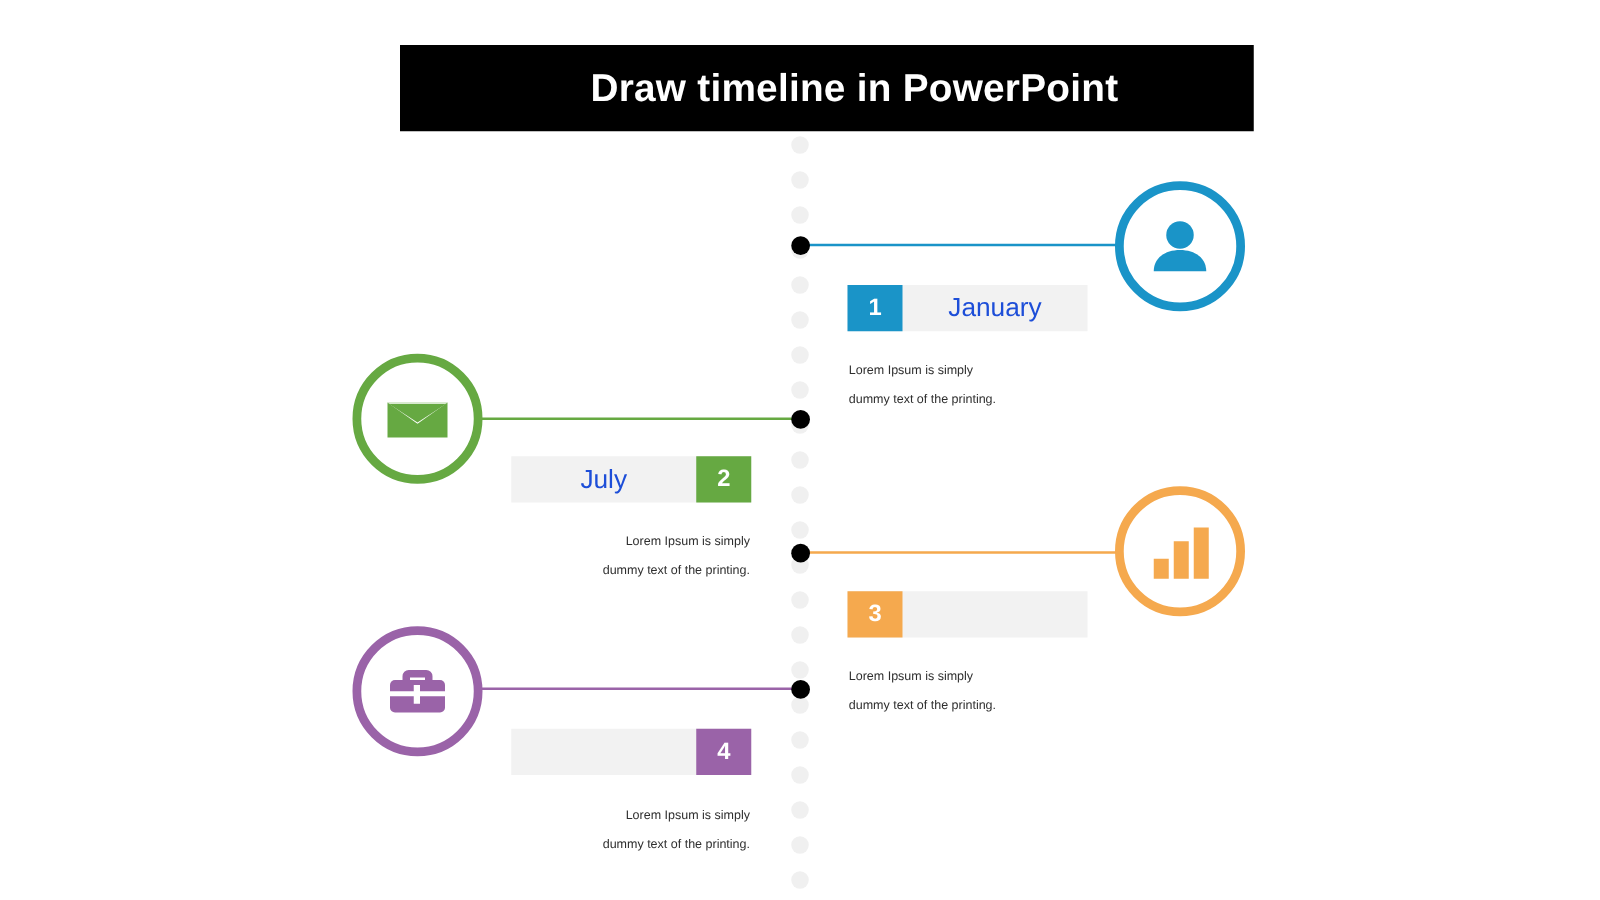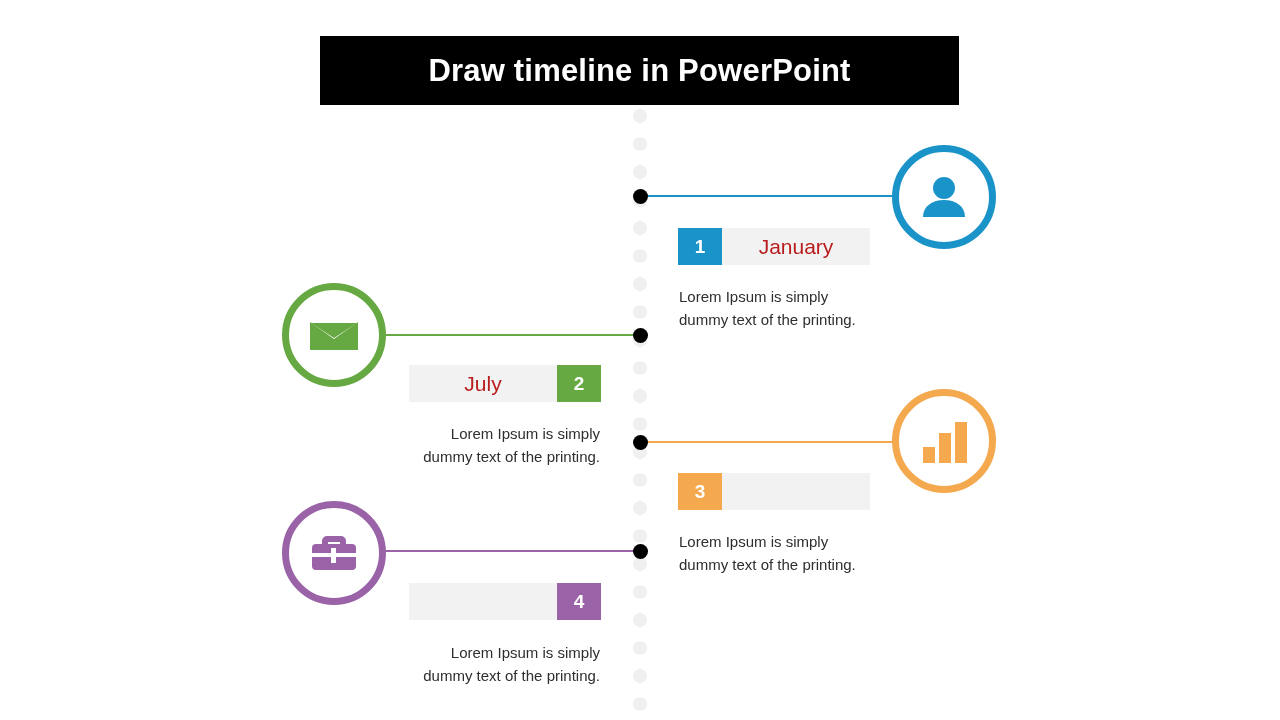--- a/index.html
+++ b/index.html
@@ -20,20 +20,21 @@
   .title-bar {
     position: absolute;
     left: 320px;
     top: 36px;
     width: 639px;
     height: 69px;
     background: #000000;
     display: flex;
     align-items: center;
     justify-content: center;
+    padding-left: 44px;
   }
   .title-bar .title-text {
     color: #ffffff;
     font-size: 31px;
     font-weight: bold;
     letter-spacing: 0.2px;
     line-height: 1;
   }
 
   
@@ -107,30 +108,30 @@
     color: #ffffff;
     font-size: 19px;
     font-weight: bold;
     line-height: 1;
   }
   .label-bar .month {
     flex: 1 1 auto;
     display: flex;
     align-items: center;
     justify-content: center;
-    color: #b91c1c;
+    color: #1d4ed8;
     font-size: 21px;
     line-height: 1;
     padding: 0 4px;
   }
 
   
   .desc {
     position: absolute;
-    font-size: 15px;
+    font-size: 10px;
     color: #2e2e2e;
     line-height: 23px;
     z-index: 4;
     white-space: pre-line;
   }
   .desc.left-col { text-align: right; }
   .desc.right-col { text-align: left; }
 </style>
 </head>
 <body>

